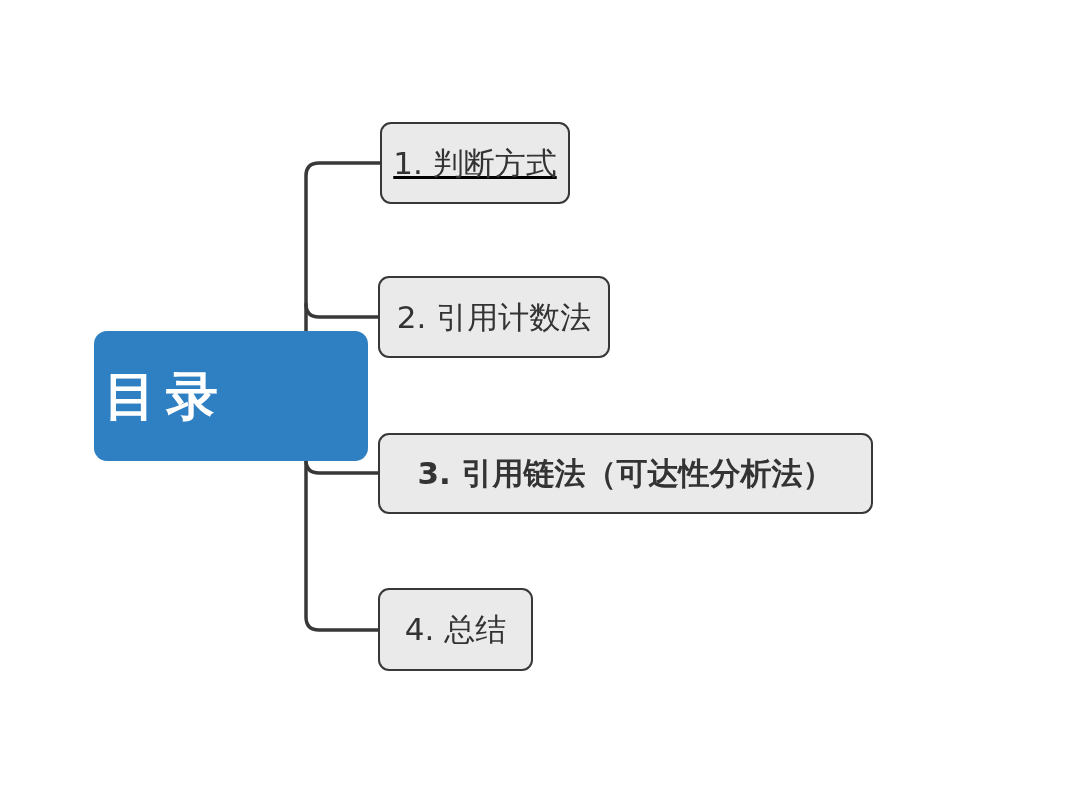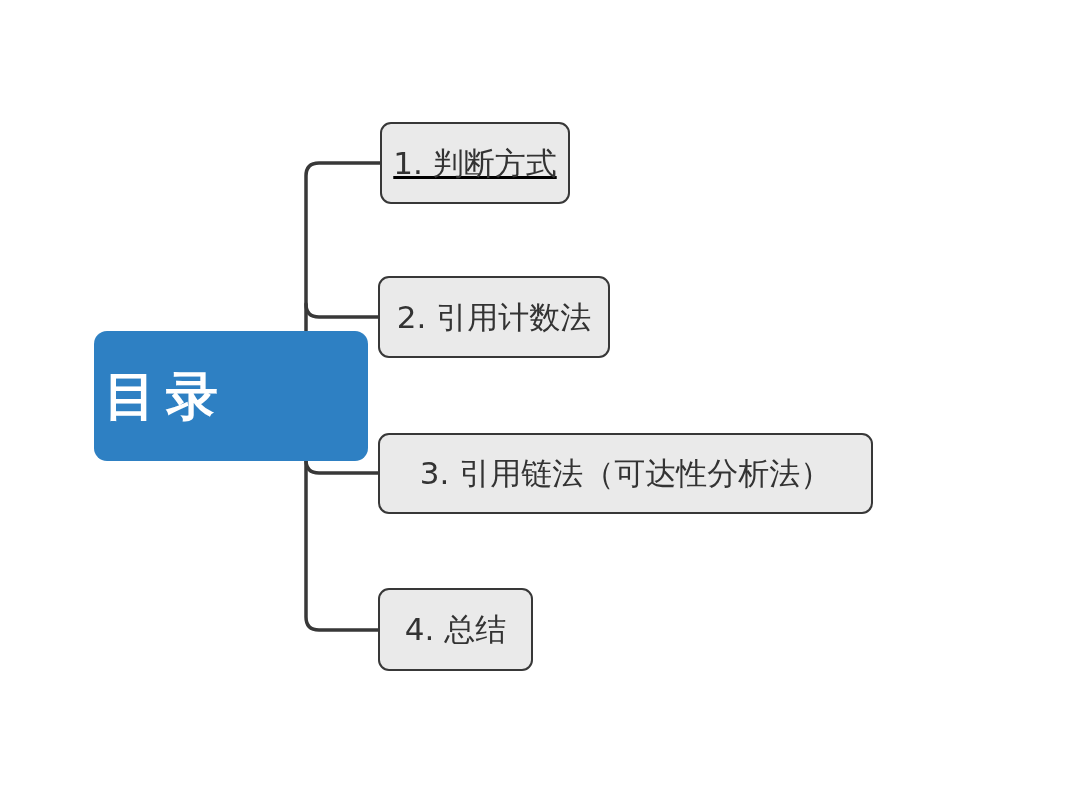--- a/index.html
+++ b/index.html
@@ -67,21 +67,21 @@
     white-space: nowrap;
     cursor: pointer;
   }
   .child-node .label {
     color: var(--child-text, #333333);
     font-size: 31px;
     line-height: 1;
   }
   .node-1 { left: 380px; top: 122px; width: 190px; text-decoration: underline; }
   .node-2 { left: 378px; top: 276px; width: 232px; }
-  .node-3 { left: 378px; top: 433px; width: 495px; height: 81px; }
+  .node-3 { left: 378px; top: 433px; width: 495px; height: 81px; font-weight: bold; }
   .node-4 { left: 378px; top: 588px; width: 155px; height: 83px; }
 </style>
 </head>
 <body>
 
 <div class="canvas">
 
   <svg class="connectors" width="1066" height="812" aria-hidden="true">
 
     <path d="M 280 396 H 306"></path>

